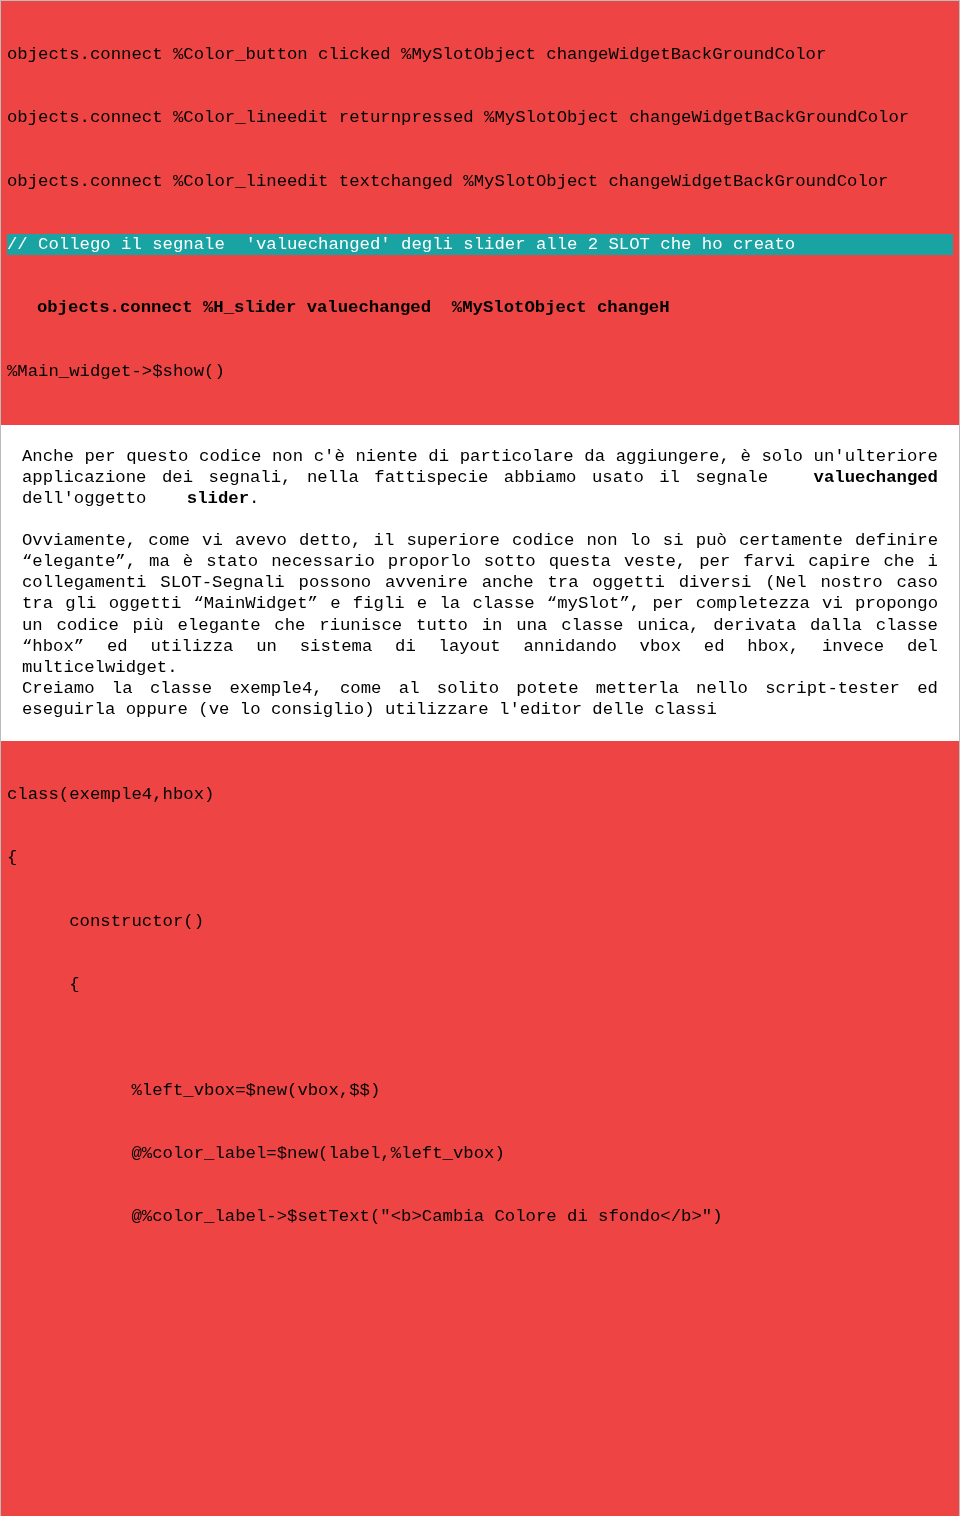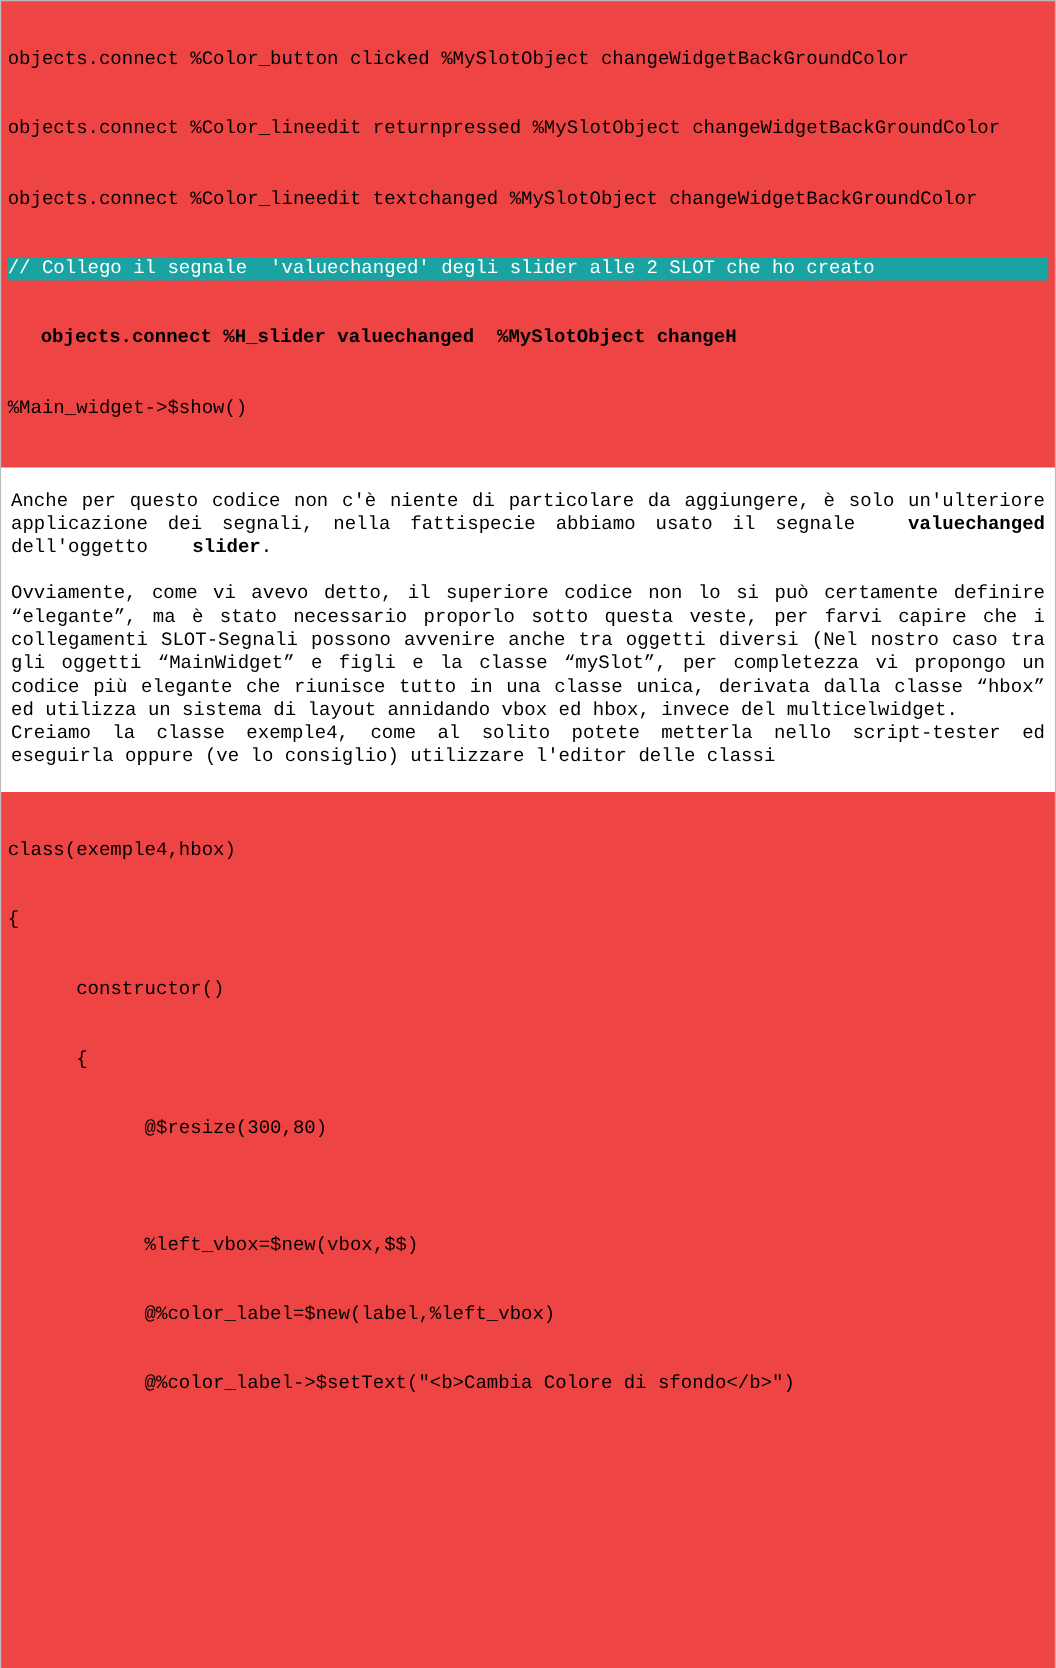--- a/index.html
+++ b/index.html
@@ -19,21 +19,21 @@
     word-break:break-word;
   }
   .code-line{white-space:pre-wrap;}
   .hl{
     background:#1aa3a3;
     color:#fff;
     display:block;
   }
   .b{font-weight:bold;margin-left:30px;}
   .prose{
-    padding:0 9px;
+    padding:0 21px;
     text-align:justify;
     white-space:pre-wrap;
   }
   .spacer{height:21px;}
 </style>
 </head>
 <body>
 
 <div class="page">
 
@@ -55,21 +55,20 @@
   <div class="prose">Ovviamente, come vi avevo detto, il superiore codice non lo si può certamente definire “elegante”, ma è stato necessario proporlo sotto questa veste, per farvi capire che i collegamenti SLOT-Segnali possono avvenire anche tra oggetti diversi (Nel nostro caso tra gli oggetti “MainWidget” e figli e la classe “mySlot”, per completezza vi propongo un codice più elegante che riunisce tutto in una classe unica, derivata dalla classe “hbox” ed utilizza un sistema di layout annidando vbox ed hbox, invece del multicelwidget.</div>
   <div class="prose">Creiamo la classe exemple4, come al solito potete metterla nello script-tester ed eseguirla oppure (ve lo consiglio) utilizzare l'editor delle classi</div>
 
   <div class="spacer"></div>
 
   <div class="code-block">
     <div class="code-line">class(exemple4,hbox)</div>
     <div class="code-line">{</div>
     <div class="code-line">      constructor()</div>
     <div class="code-line">      {</div>
-    <div class="code-line">            @$resize(300,80)</div>
     <div class="code-line"></div>
     <div class="code-line">            %left_vbox=$new(vbox,$$)</div>
     <div class="code-line">            @%color_label=$new(label,%left_vbox)</div>
     <div class="code-line">            @%color_label-&gt;$setText("&lt;b&gt;Cambia Colore di sfondo&lt;/b&gt;")</div>
     <div class="code-line"></div>
     <div class="code-line"></div>
     
     
     
     <div class="code-line"></div>

